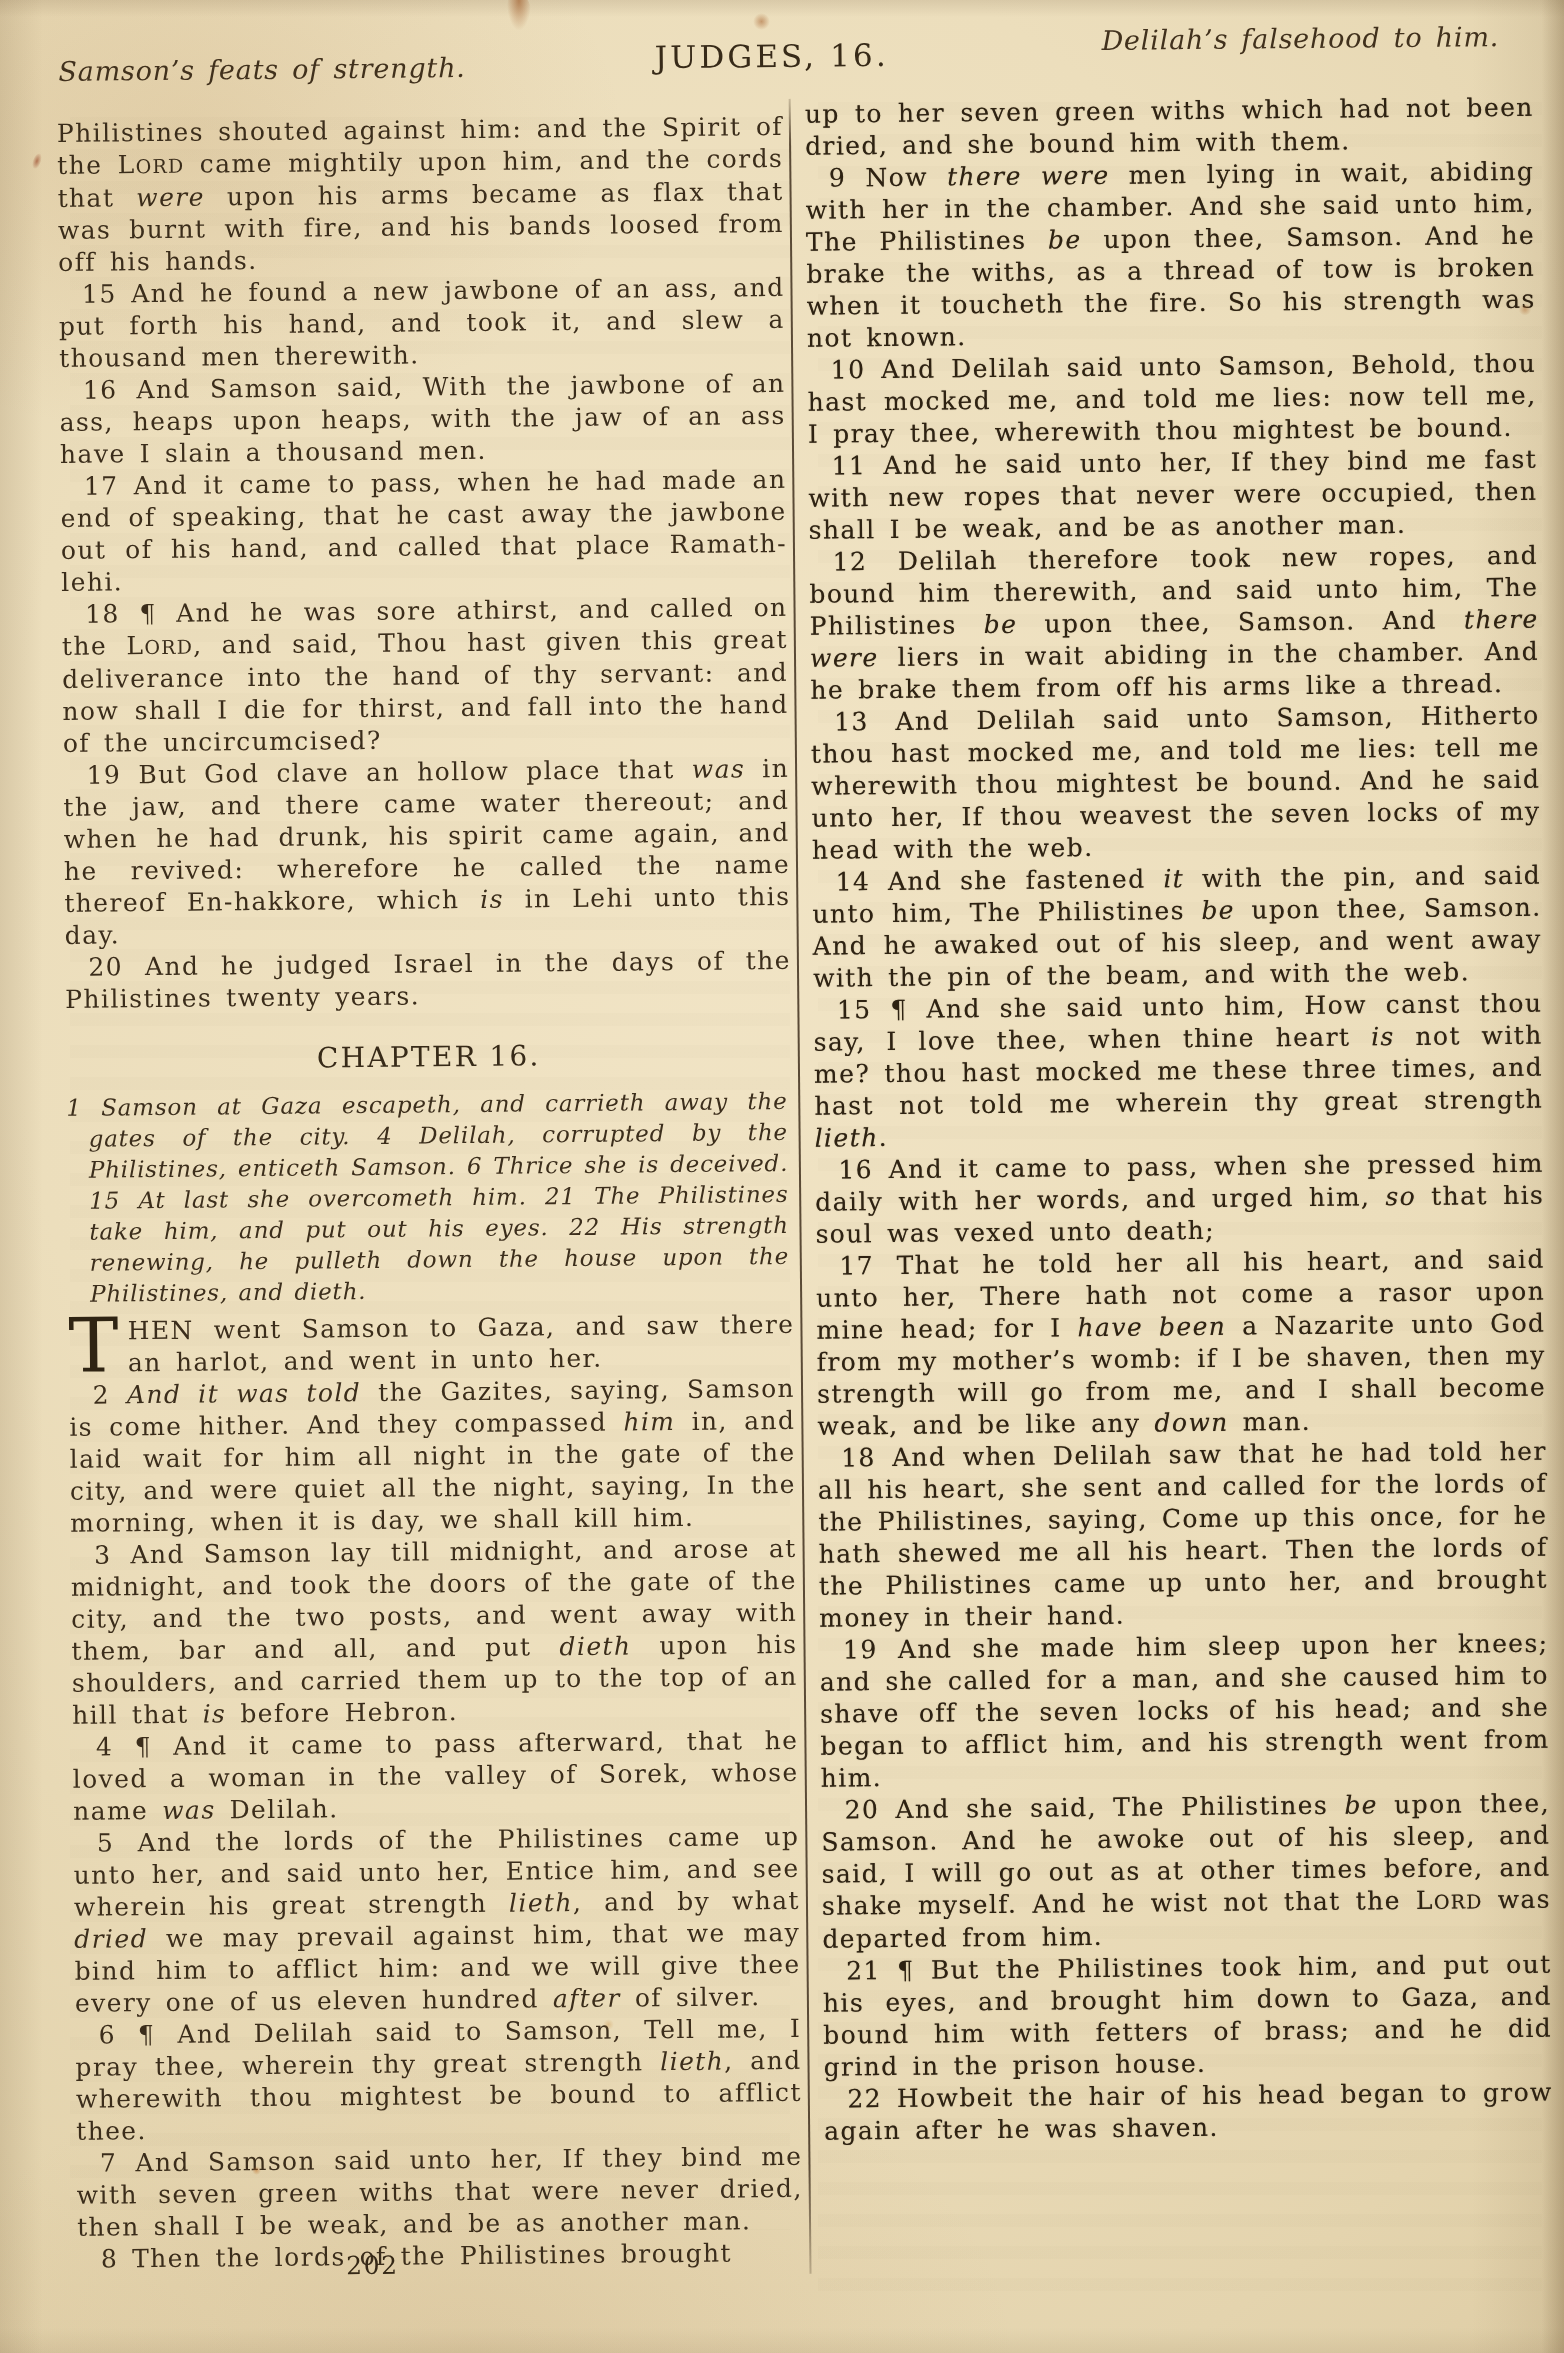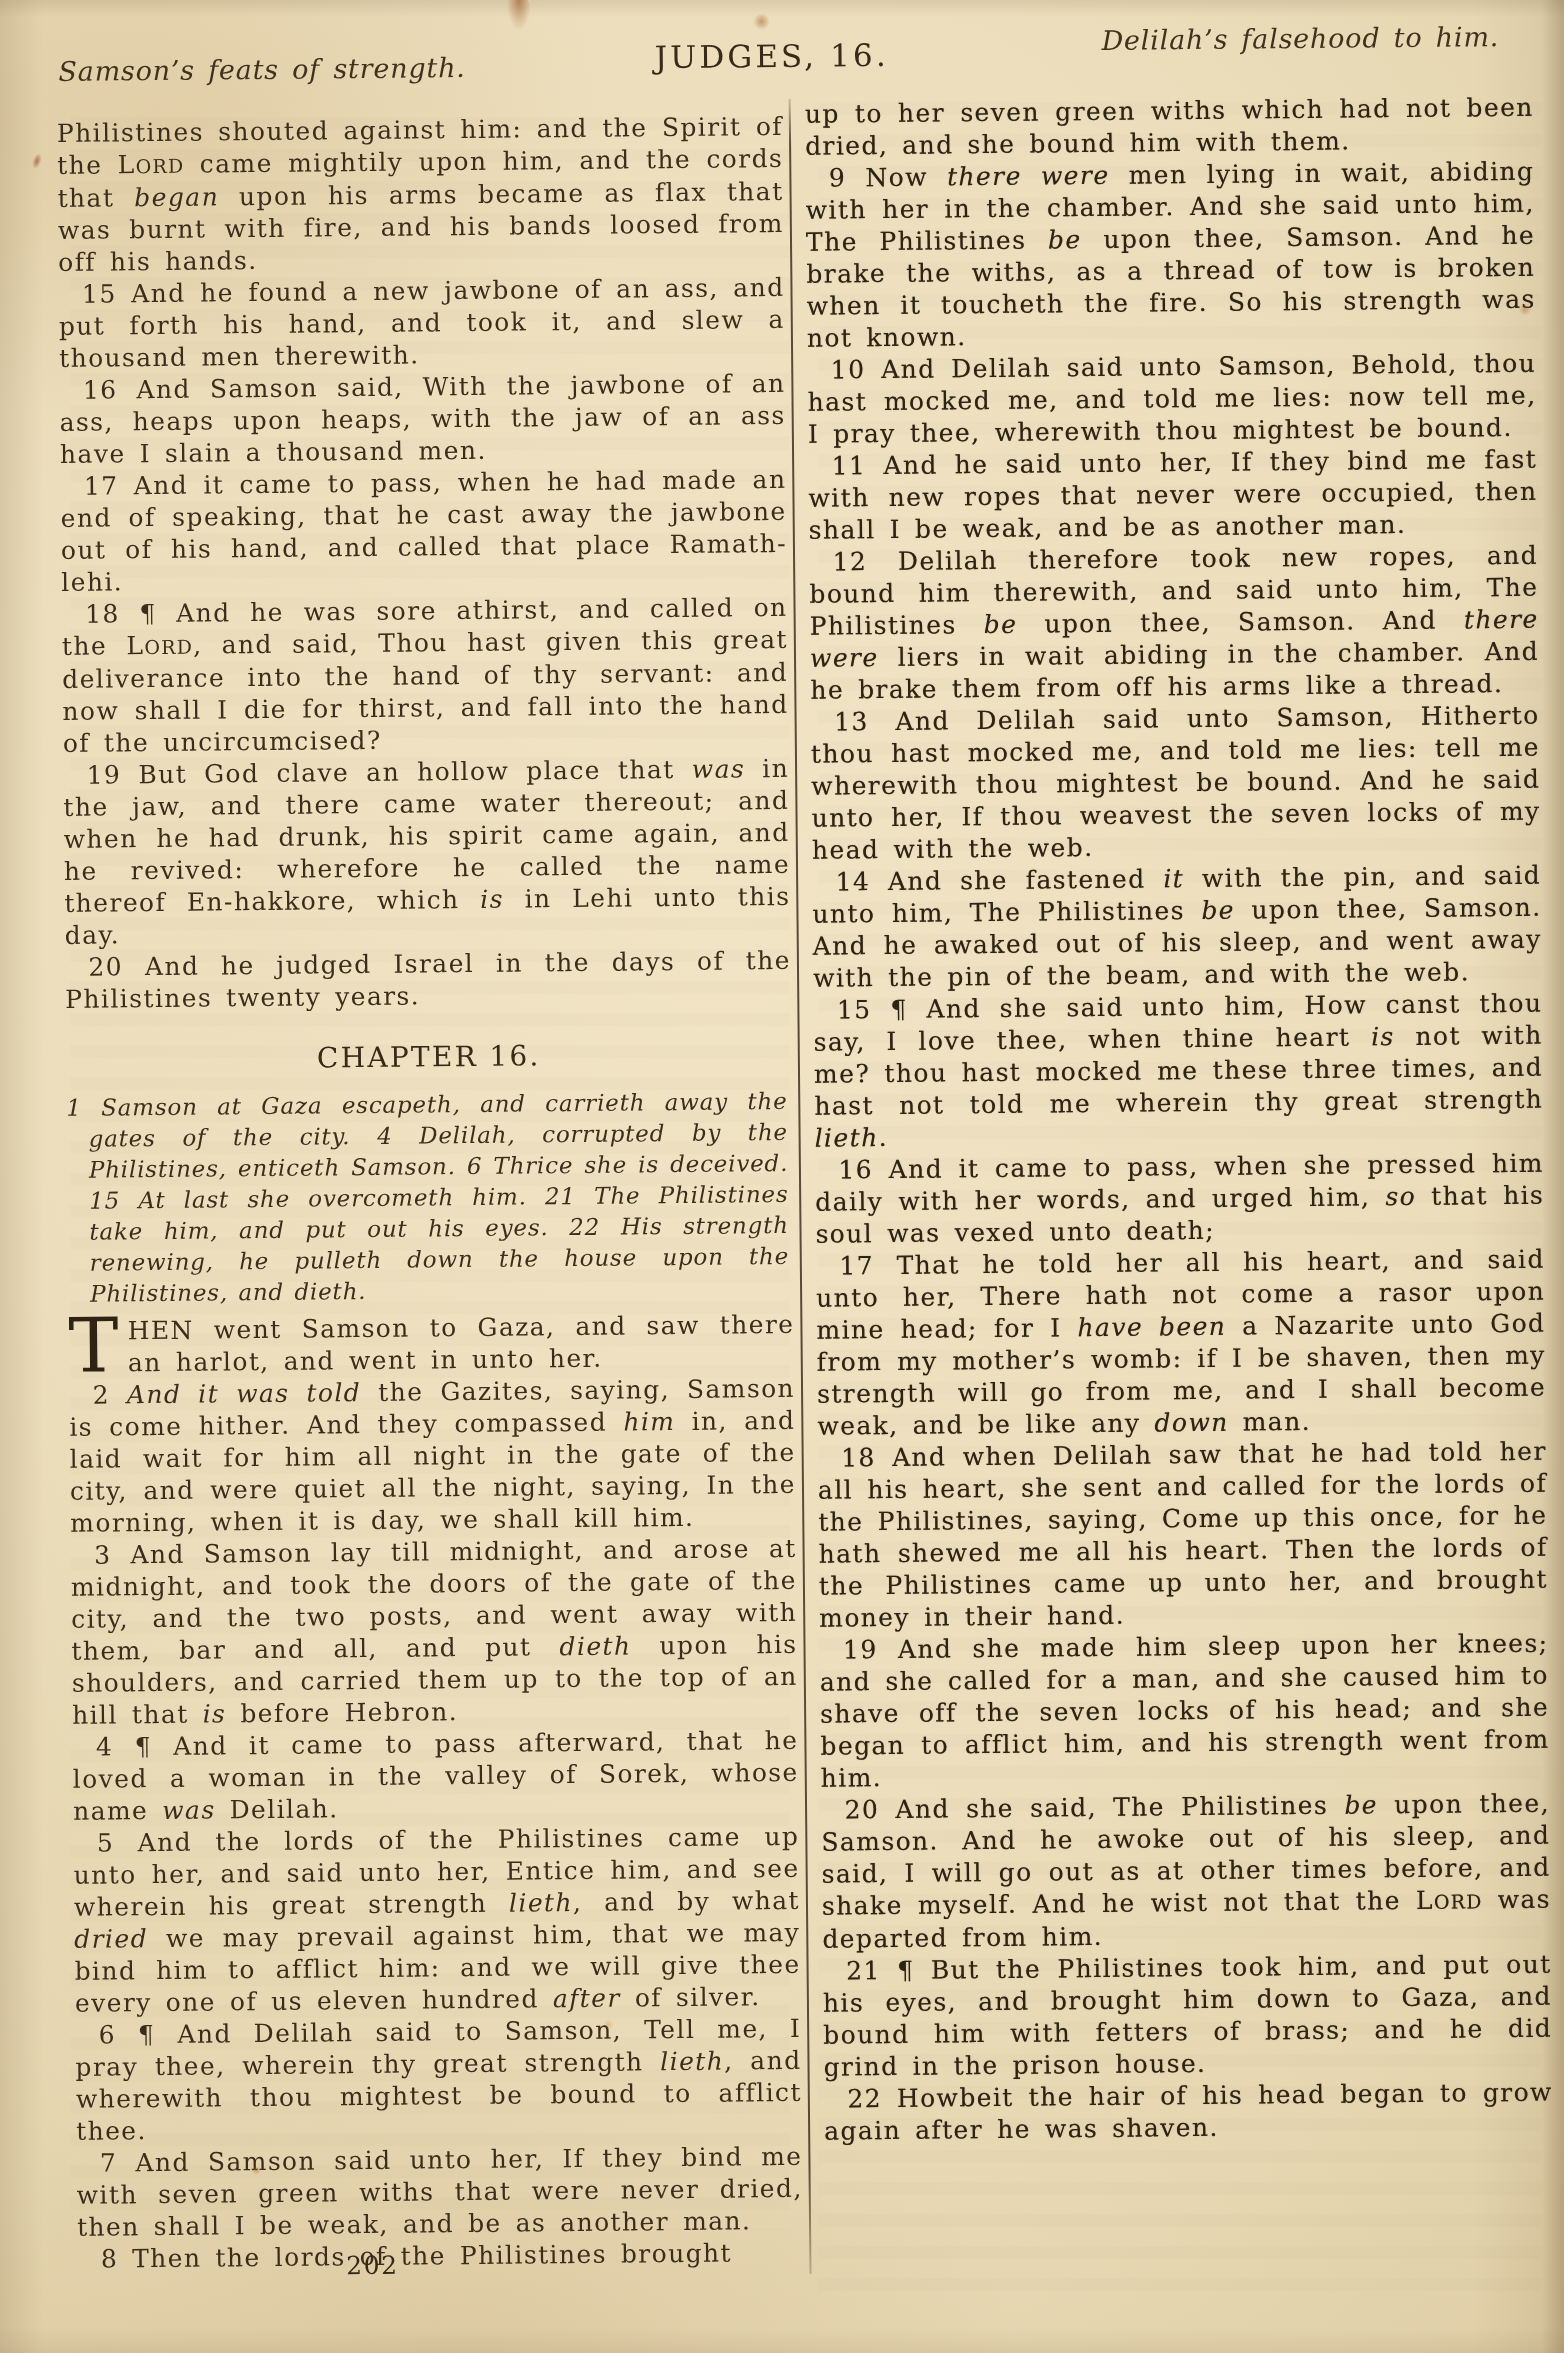--- a/index.html
+++ b/index.html
@@ -109,21 +109,21 @@
 
   <div class="tilt">
 
     <div class="head-left">Samson’s feats of strength.</div>
     <div class="head-center">JUDGES, 16.</div>
     <div class="head-right">Delilah’s falsehood to him.</div>
 
     <div class="gutter-rule"></div>
 
     <div class="column col-left" id="col-left">
-        <p class="verse no-indent">Philistines shouted against him: and the Spirit of the <span class="lord">L<span class="sc">ORD</span></span> came mightily upon him, and the cords that <i>began</i> upon his arms became as flax that was burnt with fire, and his bands loosed from off his hands.</p>
+        <p class="verse no-indent">Philistines shouted against him: and the Spirit of the <span class="lord">L<span class="sc">ORD</span></span> came mightily upon him, and the cords that <i>were</i> upon his arms became as flax that was burnt with fire, and his bands loosed from off his hands.</p>
         <p class="verse">15 And he found a new jawbone of an ass, and put forth his hand, and took it, and slew a thousand men therewith.</p>
         <p class="verse">16 And Samson said, With the jawbone of an ass, heaps upon heaps, with the jaw of an ass have I slain a thousand men.</p>
         <p class="verse">17 And it came to pass, when he had made an end of speaking, that he cast away the jawbone out of his hand, and called that place Ramath-lehi.</p>
         <p class="verse">18 ¶ And he was sore athirst, and called on the <span class="lord">L<span class="sc">ORD</span></span>, and said, Thou hast given this great deliverance into the hand of thy servant: and now shall I die for thirst, and fall into the hand of the uncircumcised?</p>
         <p class="verse">19 But God clave an hollow place that <i>was</i> in the jaw, and there came water thereout; and when he had drunk, his spirit came again, and he revived: wherefore he called the name thereof En-hakkore, which <i>is</i> in Lehi unto this day.</p>
         <p class="verse">20 And he judged Israel in the days of the Philistines twenty years.</p>
         <div class="chapter">CHAPTER 16.</div>
         <p class="summary">1 <i>Samson at Gaza escapeth, and carrieth away the gates of the city.</i> 4 <i>Delilah, corrupted by the Philistines, enticeth Samson.</i> 6 <i>Thrice she is deceived.</i> 15 <i>At last she overcometh him.</i> 21 <i>The Philistines take him, and put out his eyes.</i> 22 <i>His strength renewing, he pulleth down the house upon the Philistines, and dieth.</i></p>
         <p class="verse dropver"><span class="dropcap">T</span>HEN went Samson to Gaza, and saw there an harlot, and went in unto her.</p>
         <p class="verse">2 <i>And it was told</i> the Gazites, saying, Samson is come hither. And they compassed <i>him</i> in, and laid wait for him all night in the gate of the city, and were quiet all the night, saying, In the morning, when it is day, we shall kill him.</p>

